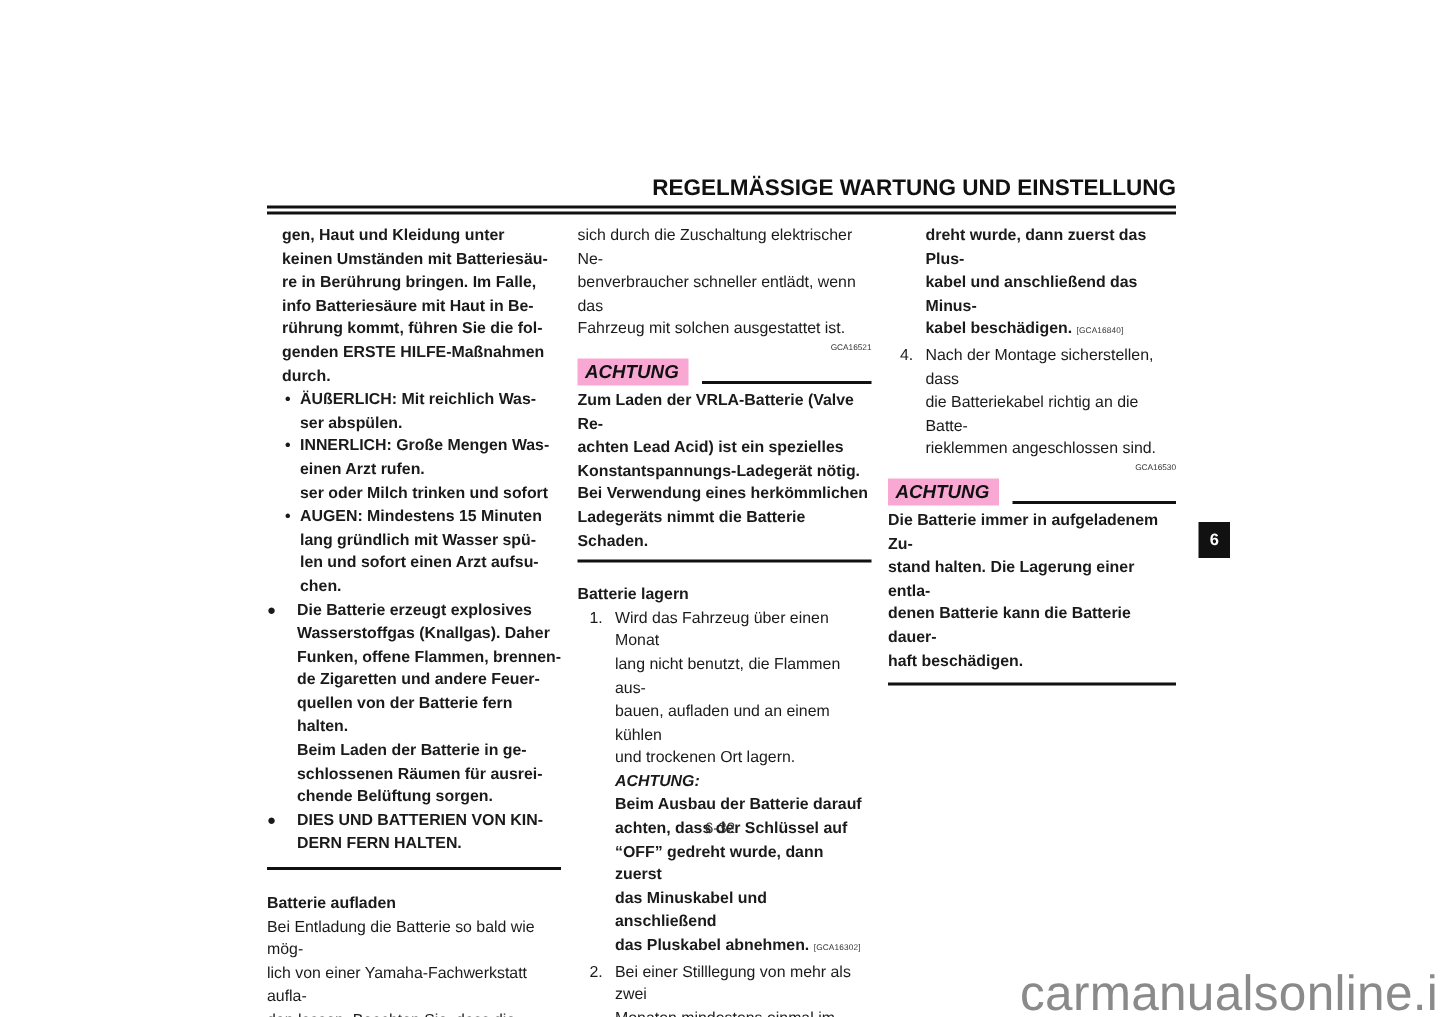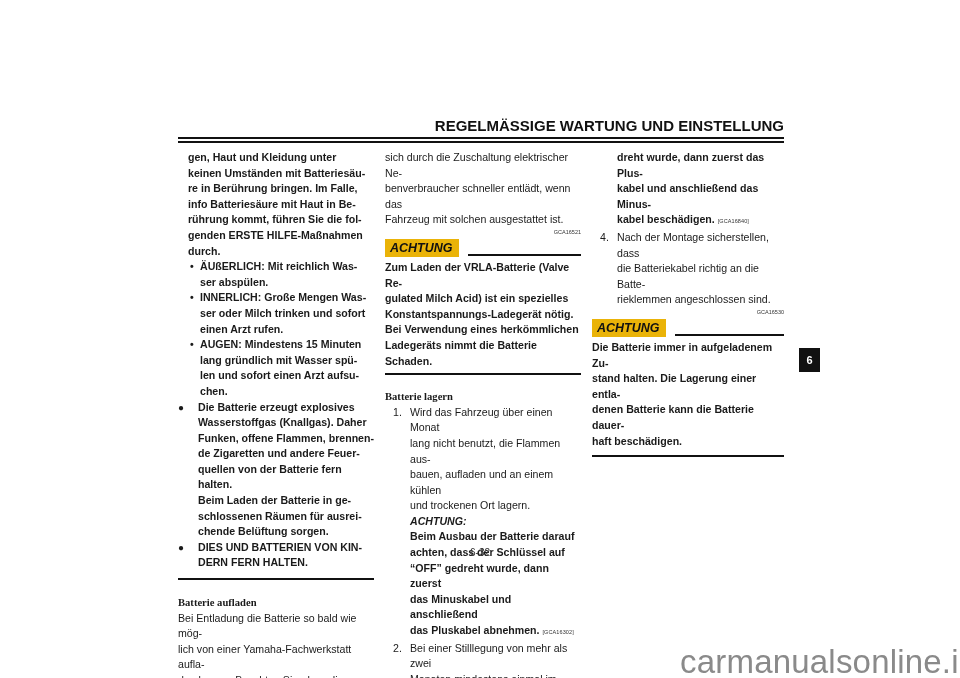--- a/index.html
+++ b/index.html
@@ -27,25 +27,25 @@
     .bullet-item .mark { position: absolute; left: 12px; top: 0; }
     .dot-item { position: relative; padding-left: 10px; }
     .dot-item .mark { position: absolute; left: -10px; top: 0; font-size: 10px; }
     .num-item { position: relative; padding-left: 25px; }
     .num-item .mark { position: absolute; left: 8px; top: 0; }
     .code { font-size: 5.5px; font-weight: normal; color: #333; letter-spacing: 0.1px; }
     .code-right { text-align: right; font-size: 5.5px; line-height: 9px; color: #333; }
     .rule { height: 2px; background: #111; margin: 5px 0 0 0; }
     .achtung-wrap { display: flex; align-items: flex-end; height: 19px; margin-top: 1px; }
     .achtung {
-      background: #eab308; font-weight: bold; font-style: italic; font-size: 12.5px; line-height: 18px;
+      background: #f9a8d4; font-weight: bold; font-style: italic; font-size: 12.5px; line-height: 18px;
       padding: 0 6px 0 5px; color: #111;
     }
     .achtung-line { flex: 1; height: 1.5px; background: #111; margin-left: 9px; margin-bottom: 1px; }
-    .heading { font-weight: bold; margin-top: 14px; font-family: Liberation Serif, serif; }
+    .heading { font-weight: bold; margin-top: 14px; }
     .chapter-tab {
       position: absolute; left: 799px; top: 348px; width: 21px; height: 24px; background: #111;
       color: #fff; font-weight: bold; font-size: 11px; text-align: center; line-height: 24px;
     }
     .page-num { position: absolute; left: 460px; top: 547px; width: 40px; text-align: center; font-size: 10px; color: #333; }
     .watermark {
       position: absolute; left: 680px; top: 643px; font-size: 33px; color: #8a8a8a; letter-spacing: 0.2px;
       font-family: "Liberation Sans", sans-serif; white-space: nowrap; right: 0; text-align: right; width: 278px;
     }
   </style>
@@ -68,22 +68,22 @@
   </div>
   <div class="b">
     <div class="bullet-item">
       <span class="mark">•</span>
       <p>ÄUßERLICH: Mit reichlich Was-</p>
       <p>ser abspülen.</p>
     </div>
     <div class="bullet-item">
       <span class="mark">•</span>
       <p>INNERLICH: Große Mengen Was-</p>
+      <p>einen Arzt rufen.</p>
       <p>ser oder Milch trinken und sofort</p>
-      <p>einen Arzt rufen.</p>
     </div>
     <div class="bullet-item">
       <span class="mark">•</span>
       <p>AUGEN: Mindestens 15 Minuten</p>
       <p>lang gründlich mit Wasser spü-</p>
       <p>len und sofort einen Arzt aufsu-</p>
       <p>chen.</p>
     </div>
   </div>
   <div class="b indent1">
@@ -119,21 +119,21 @@
     <p>benverbraucher schneller entlädt, wenn das</p>
     <p>Fahrzeug mit solchen ausgestattet ist.</p>
   </div>
   <div class="code-right">GCA16521</div>
   <div class="achtung-wrap">
     <span class="achtung">ACHTUNG</span>
     <span class="achtung-line"></span>
   </div>
   <div class="b" style="margin-top:3px">
     <p>Zum Laden der VRLA-Batterie (Valve Re-</p>
-    <p>gulated Milch Acid) ist ein spezielles</p>
+    <p>achten Lead Acid) ist ein spezielles</p>
     <p>Konstantspannungs-Ladegerät nötig.</p>
     <p>Bei Verwendung eines herkömmlichen</p>
     <p>Ladegeräts nimmt die Batterie Schaden.</p>
   </div>
   <div class="rule" style="margin-top:4px"></div>
   <p class="heading">Batterie lagern</p>
   <div class="num-item">
     <span class="mark">1.</span>
     <p>Wird das Fahrzeug über einen Monat</p>
     <p>lang nicht benutzt, die Flammen aus-</p>

